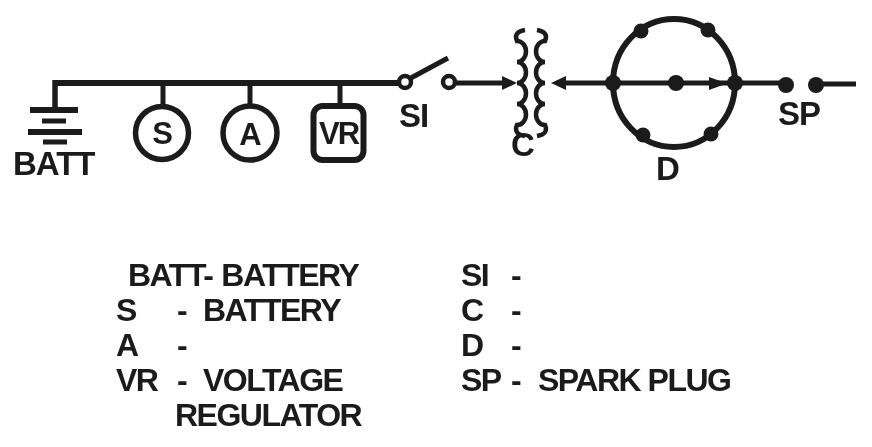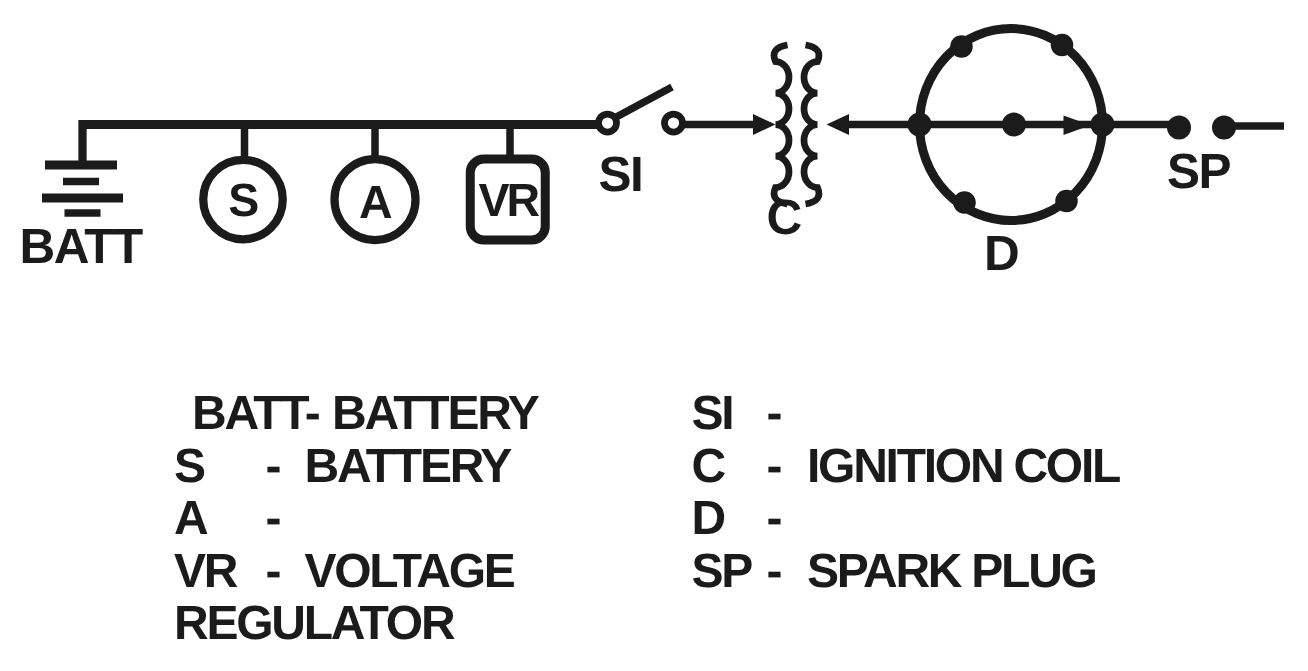--- a/index.html
+++ b/index.html
@@ -34,21 +34,21 @@
     line-height:35px;
   }
   .lcol-left{left:116px;top:258px;}
   .lcol-right{left:461px;top:258px;}
   .lrow{display:flex;height:35px;white-space:nowrap;}
   .abbr{display:inline-block;width:61px;flex:none;}
   .lcol-right .abbr{width:50px;}
   .dash{display:inline-block;width:26px;flex:none;}
   .lcol-right .dash{width:27px;}
   .abbr-auto{display:inline-block;width:auto;margin-right:9px;flex:none;margin-left:12px;}
-  .indent2{}
+  .indent2{margin-left:59px;}
 </style>
 </head>
 <body>
 
 <div class="canvas">
 
   <svg width="872" height="447" viewBox="0 0 872 447">
 
     <path class="ink" stroke-width="6" d="M55,83 H402"></path>
 
@@ -146,21 +146,20 @@
   </div>
 
   <div class="legend lcol-right">
     <div class="lrow">
       <span class="abbr">SI</span>
       <span class="dash">-</span>
     </div>
     <div class="lrow">
       <span class="abbr">C</span>
       <span class="dash">-</span>
-      <span class="term">IGNITION COIL</span>
     </div>
     <div class="lrow">
       <span class="abbr">D</span>
       <span class="dash">-</span>
     </div>
     <div class="lrow">
       <span class="abbr">SP</span>
       <span class="dash">-</span>
       <span class="term">SPARK PLUG</span>
     </div>

